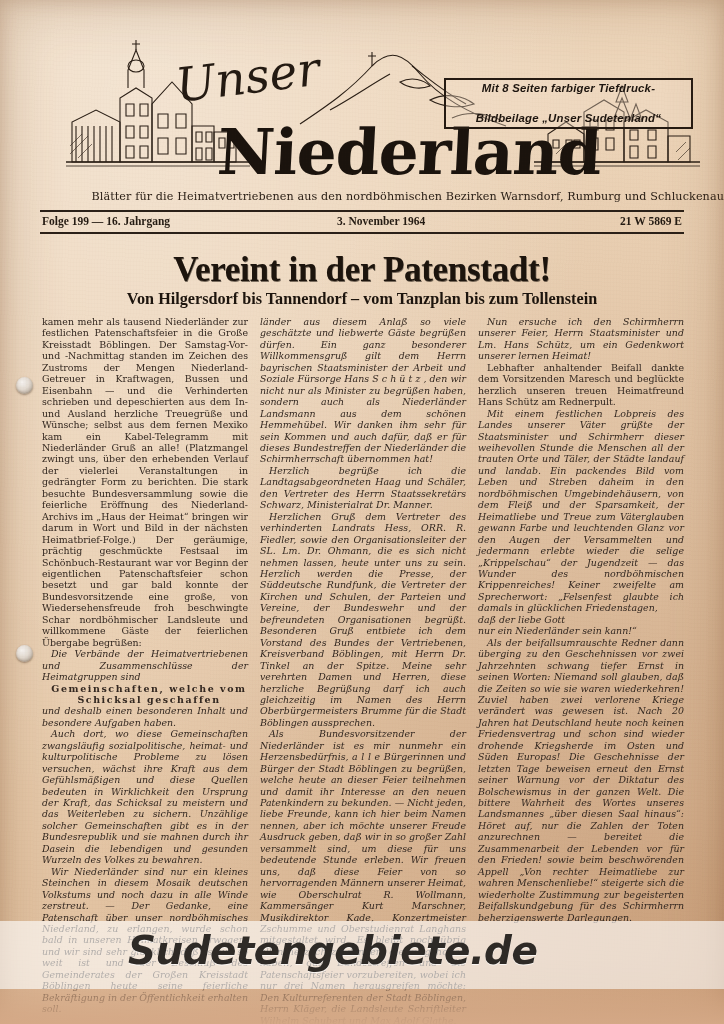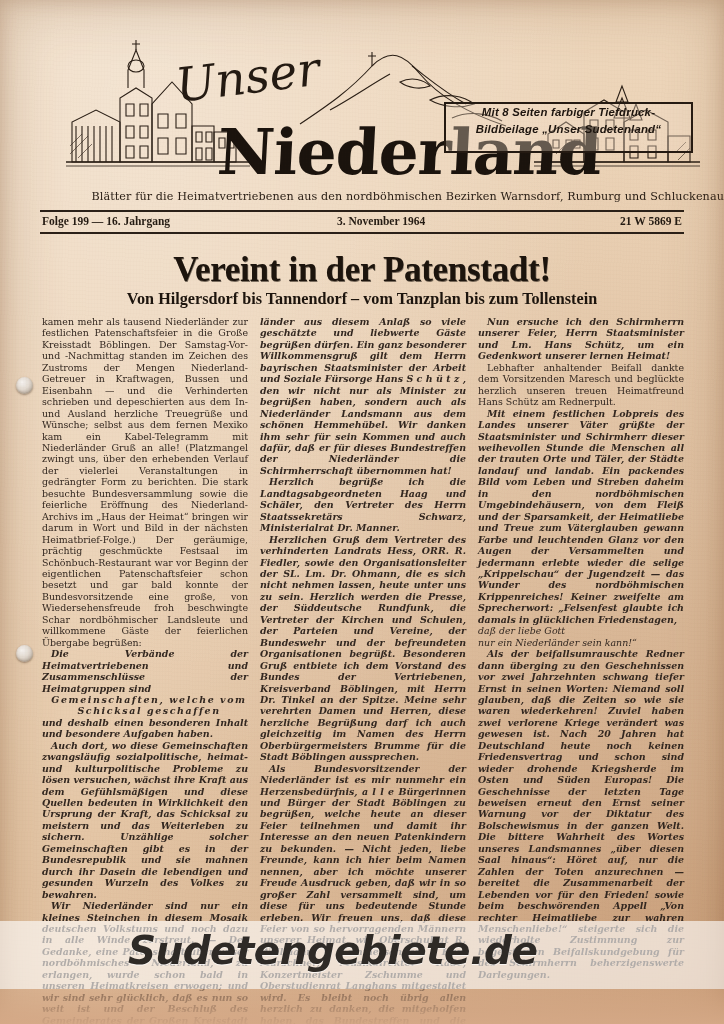--- a/index.html
+++ b/index.html
@@ -27,23 +27,22 @@
     box-shadow:inset 0 0 60px rgba(120,75,40,.30), inset 0 0 18px rgba(120,75,40,.22);
   }
 
   
   #masthead{position:absolute;left:0;top:26px;width:724px;height:170px;}
   #mh-svg{position:absolute;left:0;top:0;}
 
   #supplement-box{
     position:absolute;left:444px;top:52px;width:245px;height:47px;
     border:2px solid #241a12;
-    display:flex;flex-direction:column;justify-content:flex-start;align-items:center;
+    display:flex;flex-direction:column;justify-content:space-between;align-items:center;
     background:rgba(243,224,203,.35);
-    margin-top:24px;
   }
   #supplement-box .sl{
     font-family:"Liberation Sans", sans-serif;
     font-weight:bold;font-style:italic;font-size:11.4px;color:#1d150f;
     letter-spacing:.2px;line-height:17px;white-space:nowrap;
   }
 
   #subtitle{
     position:absolute;left:0;top:190px;width:724px;text-align:right;
     font-family:"DejaVu Serif", serif;
@@ -84,23 +83,23 @@
   .col p{
     margin:0 0 0 0;
     font-family:"DejaVu Serif", serif;
     font-size:9.45px;line-height:11.45px;
     color:#322720;
     text-align:justify;
     text-justify:inter-word;
     hyphens:none;
   }
   .col p.ind{text-indent:9px;}
-  .col p.it{font-style:italic;font-weight:bold;}
+  .col p.it{font-style:italic;font-weight:normal;}
   .col p.ctr{text-align:left;font-style:italic;font-weight:normal;text-indent:0;}
-  .col p.sp{letter-spacing:1.6px;text-align:center;font-style:italic;font-weight:bold;margin-left:8px;}
+  .col p.sp{letter-spacing:1.6px;text-align:center;font-weight:bold;margin-left:8px;}
   .fade{color:#8e8378;}
 
   
   .hole{
     position:absolute;width:17px;height:17px;border-radius:50%;
     background:radial-gradient(circle at 35% 32%, #ffffff 0%, #e8e2da 45%, #bdb3a7 78%, #8e857a 100%);
     box-shadow:0 1px 2px rgba(60,40,25,.45), inset 0 -1px 2px rgba(120,100,80,.35);
   }
 
   

